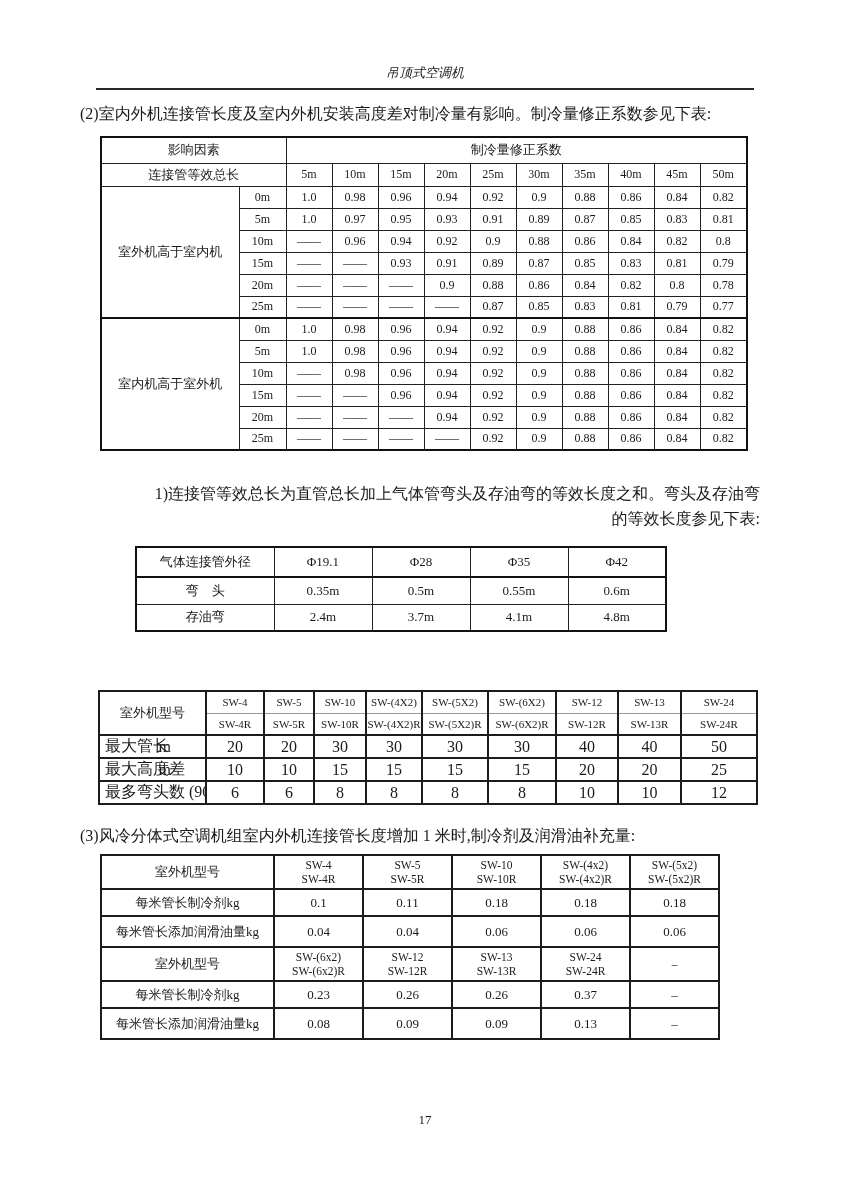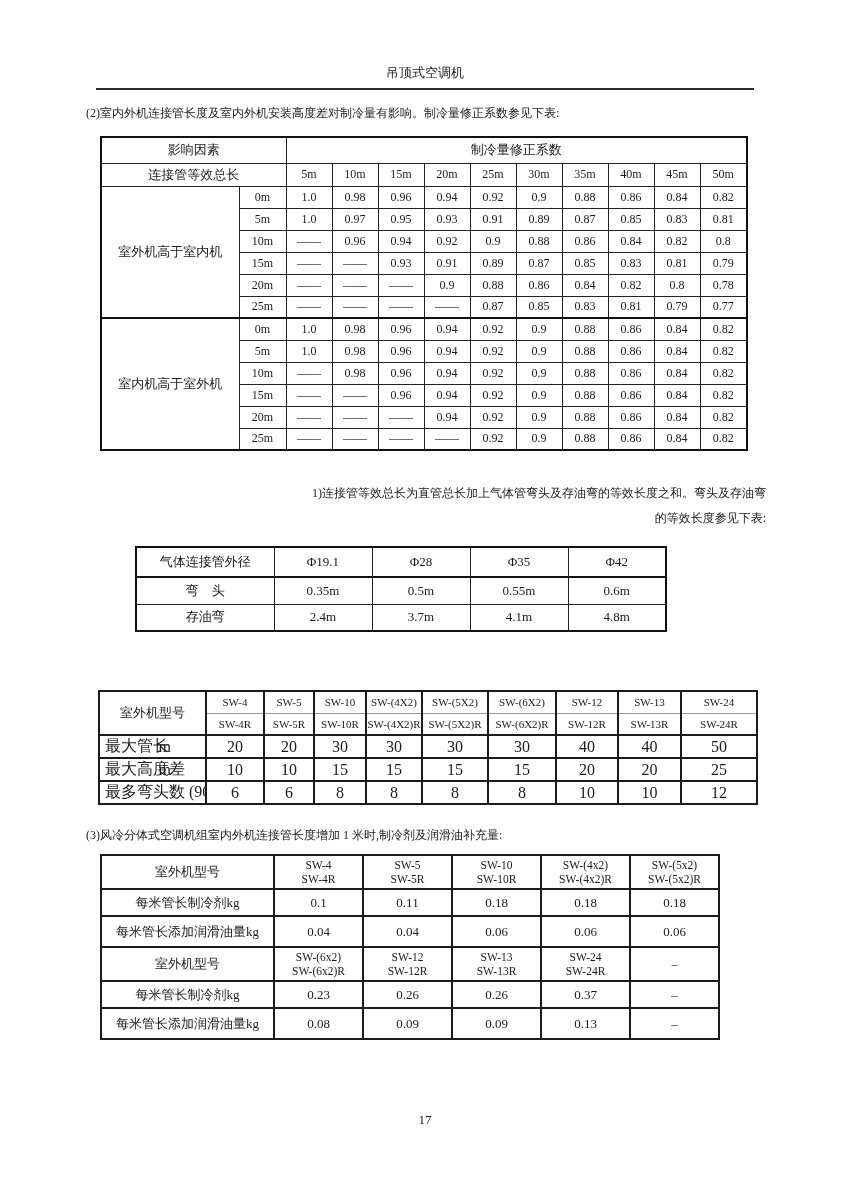--- a/index.html
+++ b/index.html
@@ -1,25 +1,25 @@
 <!DOCTYPE html>
 <html><head>
 <meta charset="utf-8">
 <style>
   * { box-sizing: border-box; margin: 0; padding: 0; }
   html, body { background: #ffffff; }
   body { font-family: "Liberation Serif", "DejaVu Serif", serif; color: #1a1a1a; }
   .page { position: relative; width: 850px; height: 1202px; background: #fff; overflow: hidden; }
 
   .doc-title { position: absolute; top: 64px; left: 0; width: 100%; text-align: center;
-               font-size: 13px; }
+               font-size: 13px; font-style: italic; }
   .header-rule { position: absolute; top: 88px; left: 96px; width: 658px; height: 0;
                  border-top: 2px solid #2a2a2a; }
 
-  .para { position: absolute; left: 86px; font-size: 12px; line-height: 25px; white-space: nowrap; }
+  .para { position: absolute; left: 80px; font-size: 16px; line-height: 25px; white-space: nowrap; }
   .para-p2    { top: 101px; }
   .para-note1 { top: 481px; white-space: normal; width: 680px; text-align: right; }
   .para-note1 .indent { margin-left: 16px; }
   .para-note2 { top: 655px; }
   .para-p3    { top: 823px; font-family: Liberation Serif, serif; }
 
   table { position: absolute; border-collapse: collapse; table-layout: fixed; background: #fff; }
   td, th { text-align: center; vertical-align: middle; font-weight: normal;
            white-space: nowrap; overflow: hidden; padding: 0; }
 

